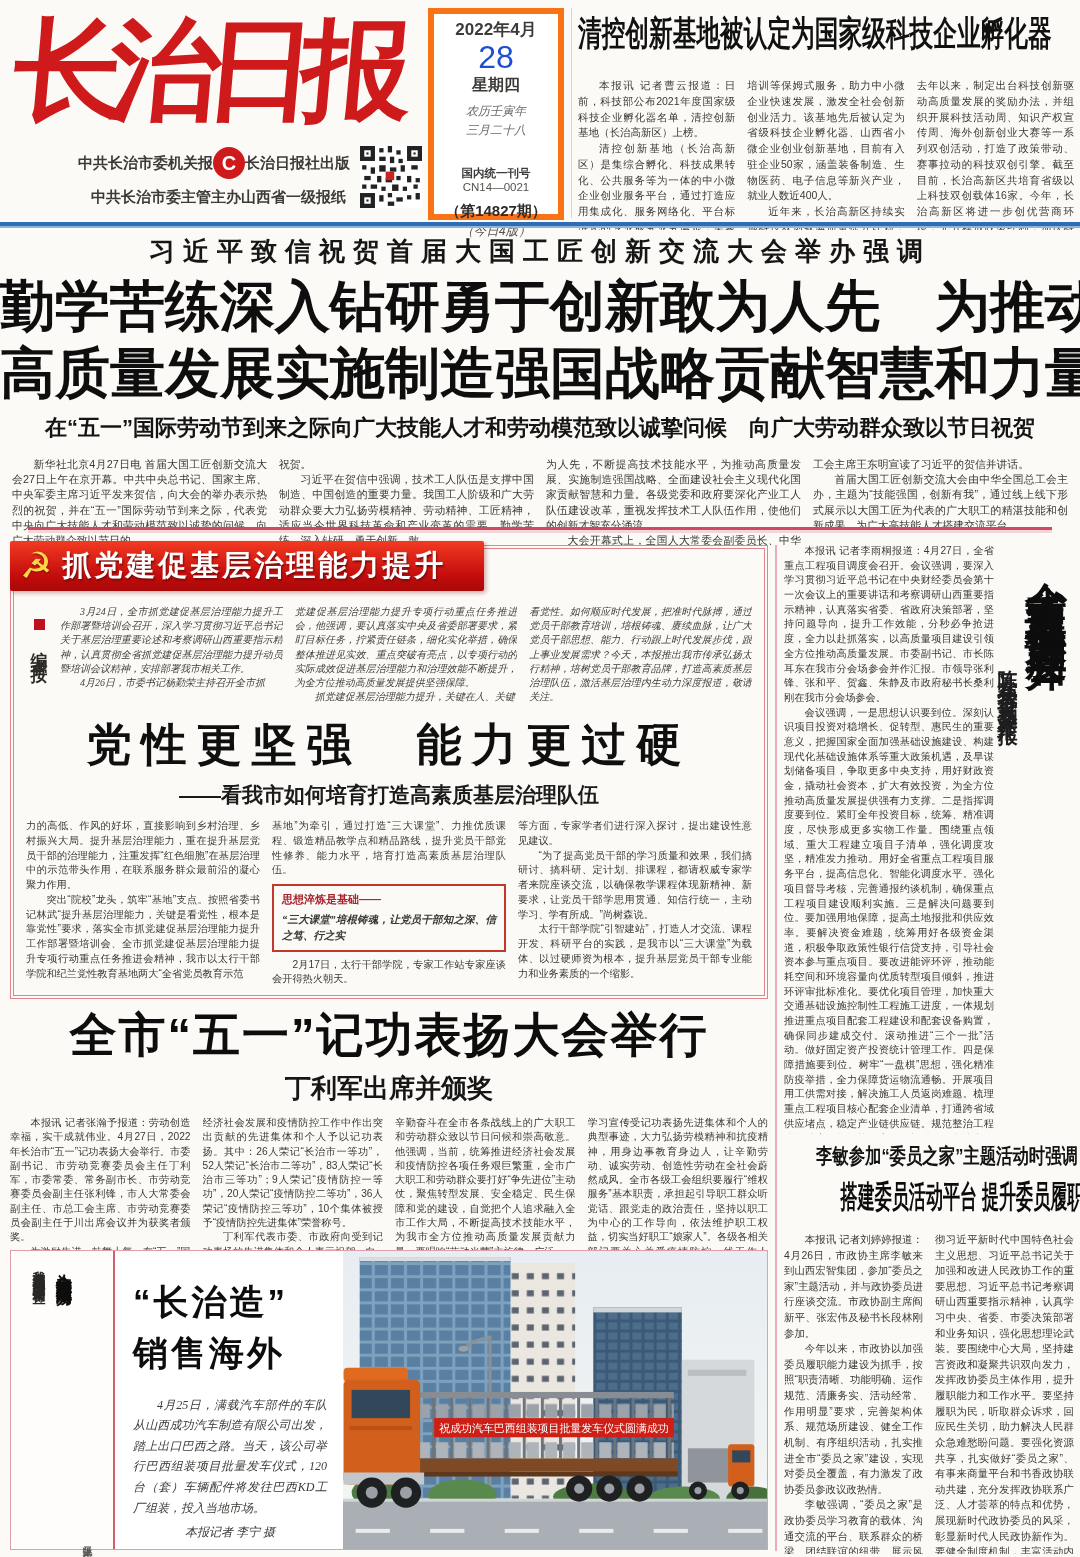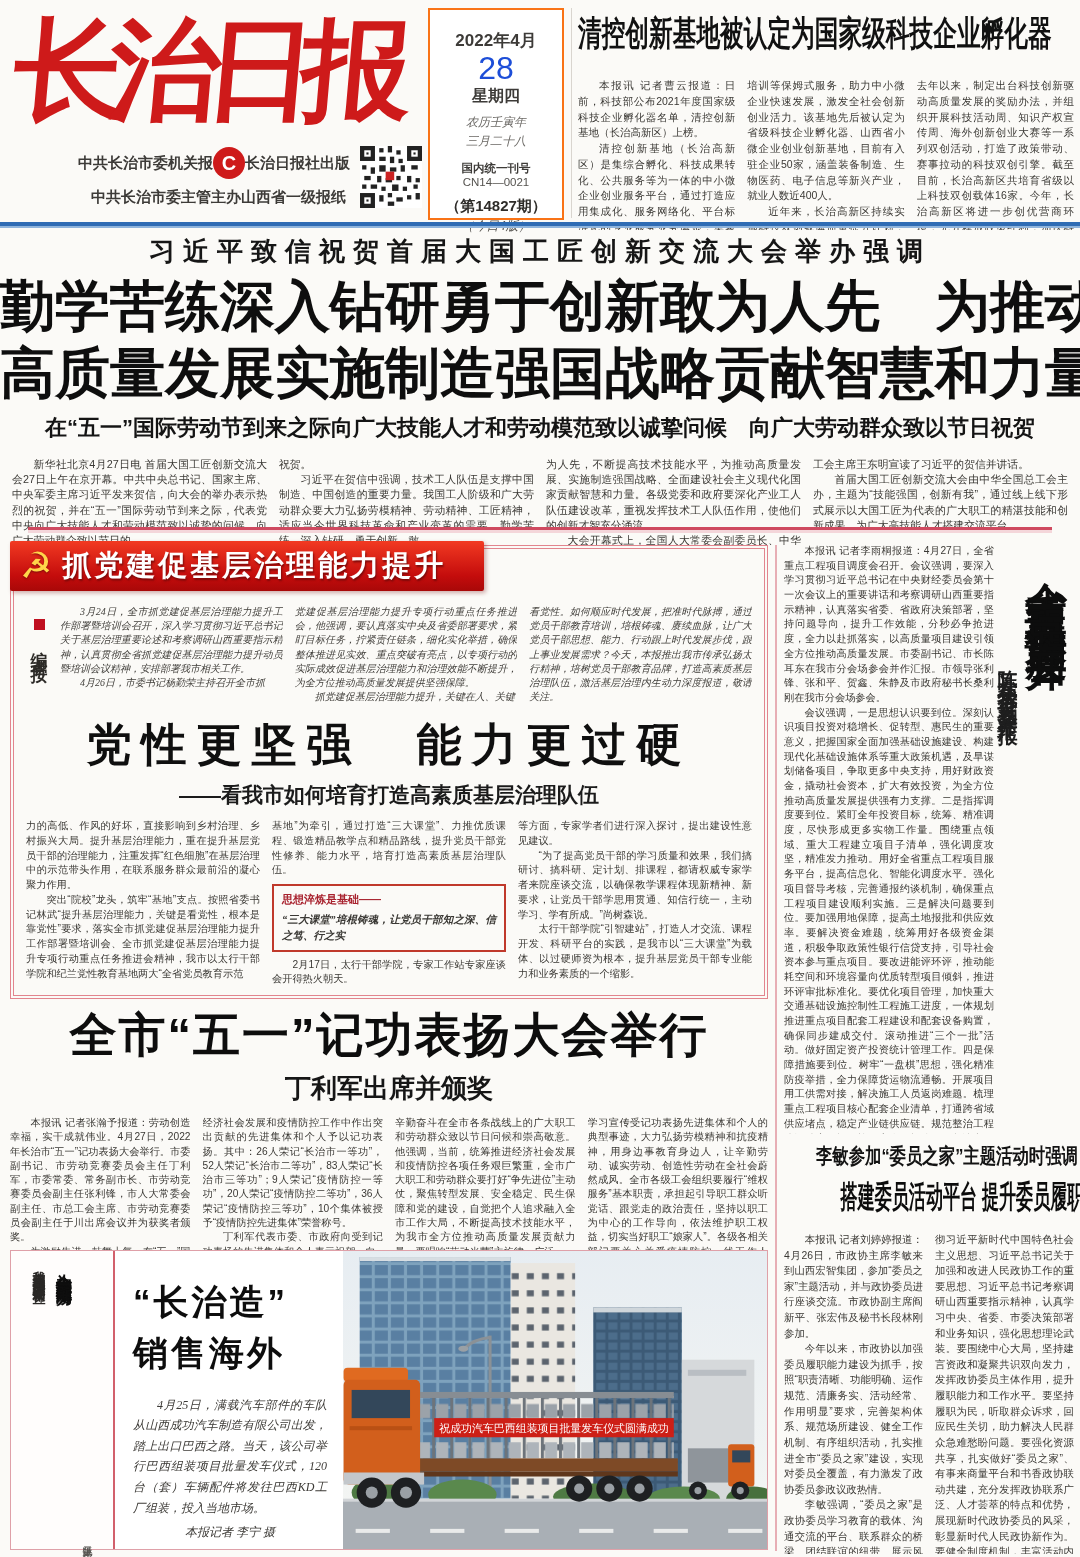--- a/index.html
+++ b/index.html
@@ -23,26 +23,26 @@
   .org-row{display:flex;align-items:center;justify-content:flex-end;
            font-weight:bold;font-size:15px;color:#3d3b38}
   .org-row.row2{margin-top:9px;padding-right:4px}
   .logo-circle{width:32px;height:32px;border-radius:50%;background:#ce1a1a;color:#fff;
                display:flex;align-items:center;justify-content:center;font-weight:bold;
                font-size:20px;flex:0 0 32px}
   .qr{width:62px;height:62px;flex:0 0 62px}
 
   
   .datebox{position:absolute;left:428px;top:8px;width:136px;height:212px;background:#fff;
-           border:2px solid #f97316;text-align:center;padding-top:19px}
+           border:6px solid #f97316;text-align:center;padding-top:4px}
   .db-ym{font-size:17px;font-weight:bold;color:#3d3b38}
   .db-day{font-size:32px;line-height:1.05;font-weight:normal;color:#1d4ed8}
   .db-week{font-size:16px;font-weight:bold;color:#3d3b38}
   .db-lunar{font-size:12px;color:#6b6965;margin-top:6px;line-height:1.6;font-style:italic}
-  .db-issn-l{font-size:11.5px;font-weight:bold;margin-top:10px;color:#3d3b38}
+  .db-issn-l{font-size:11.5px;font-weight:bold;margin-top:26px;color:#3d3b38}
   .db-issn{font-size:11.5px;color:#55534f}
   .db-issue{font-size:15px;font-weight:bold;margin-top:9px;color:#2e2c29}
   .db-pages{font-size:12.5px;color:#55534f;margin-top:2px;font-style:italic}
   .v-sep{position:absolute;left:571px;top:8px;width:1px;height:210px;background:#d9d5cf}
 
   
   .incubator{position:absolute;left:578px;top:4px;width:496px;height:216px}
   .inc-h{font-size:32px;font-weight:bold;color:#111;white-space:nowrap;
          transform:scale(0.74,1.08);transform-origin:left top;margin-top:6px}
   .inc-body{margin-top:24px;height:152px;font-size:10.5px;line-height:1.5;color:#3a3834}

